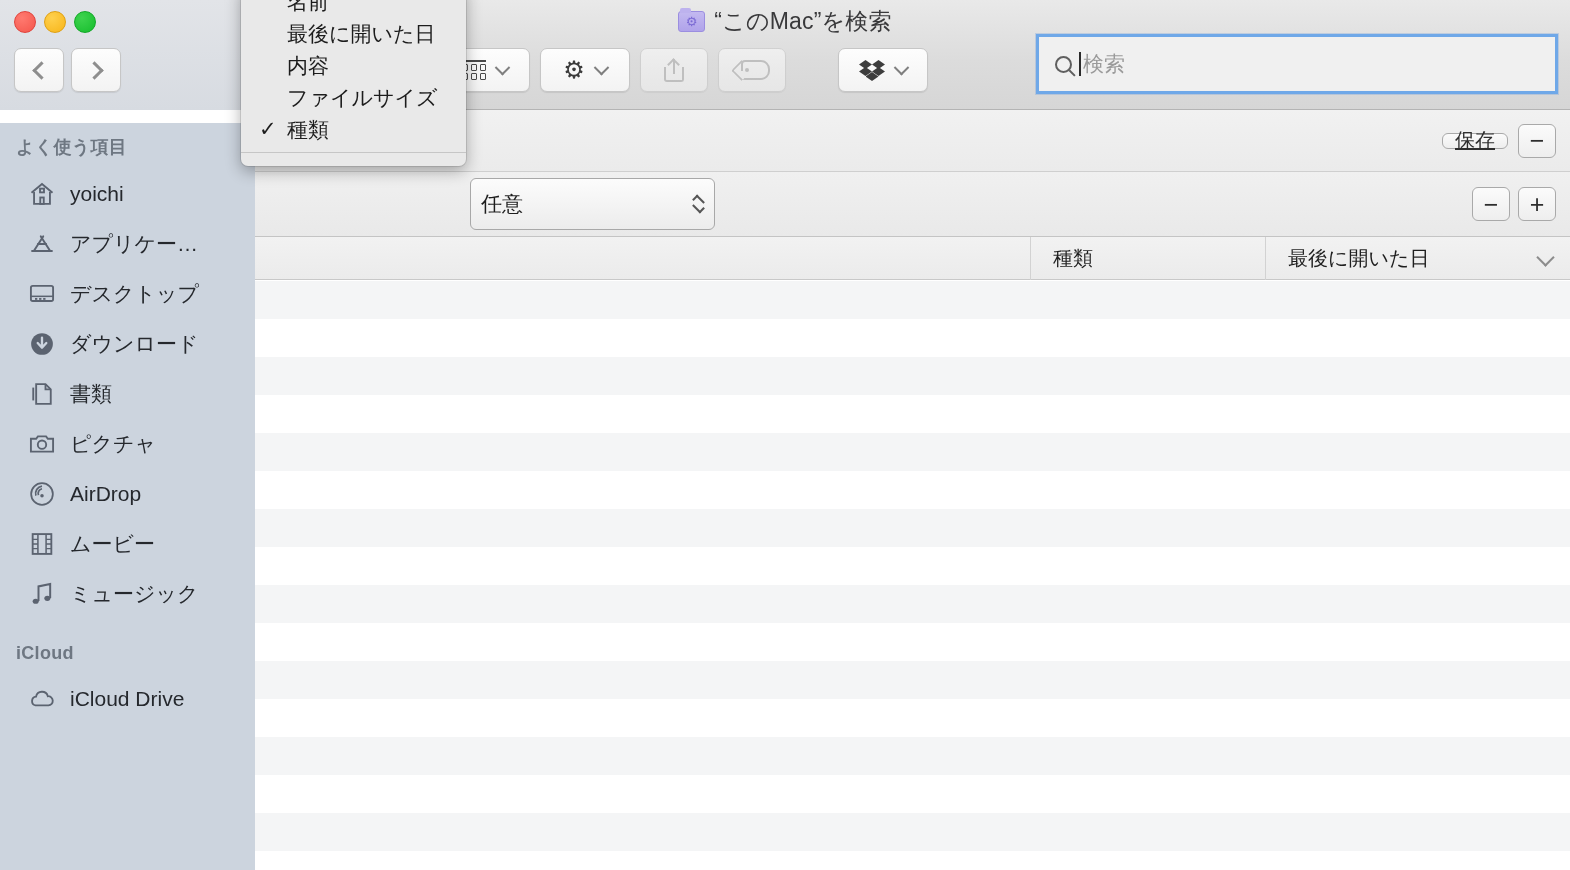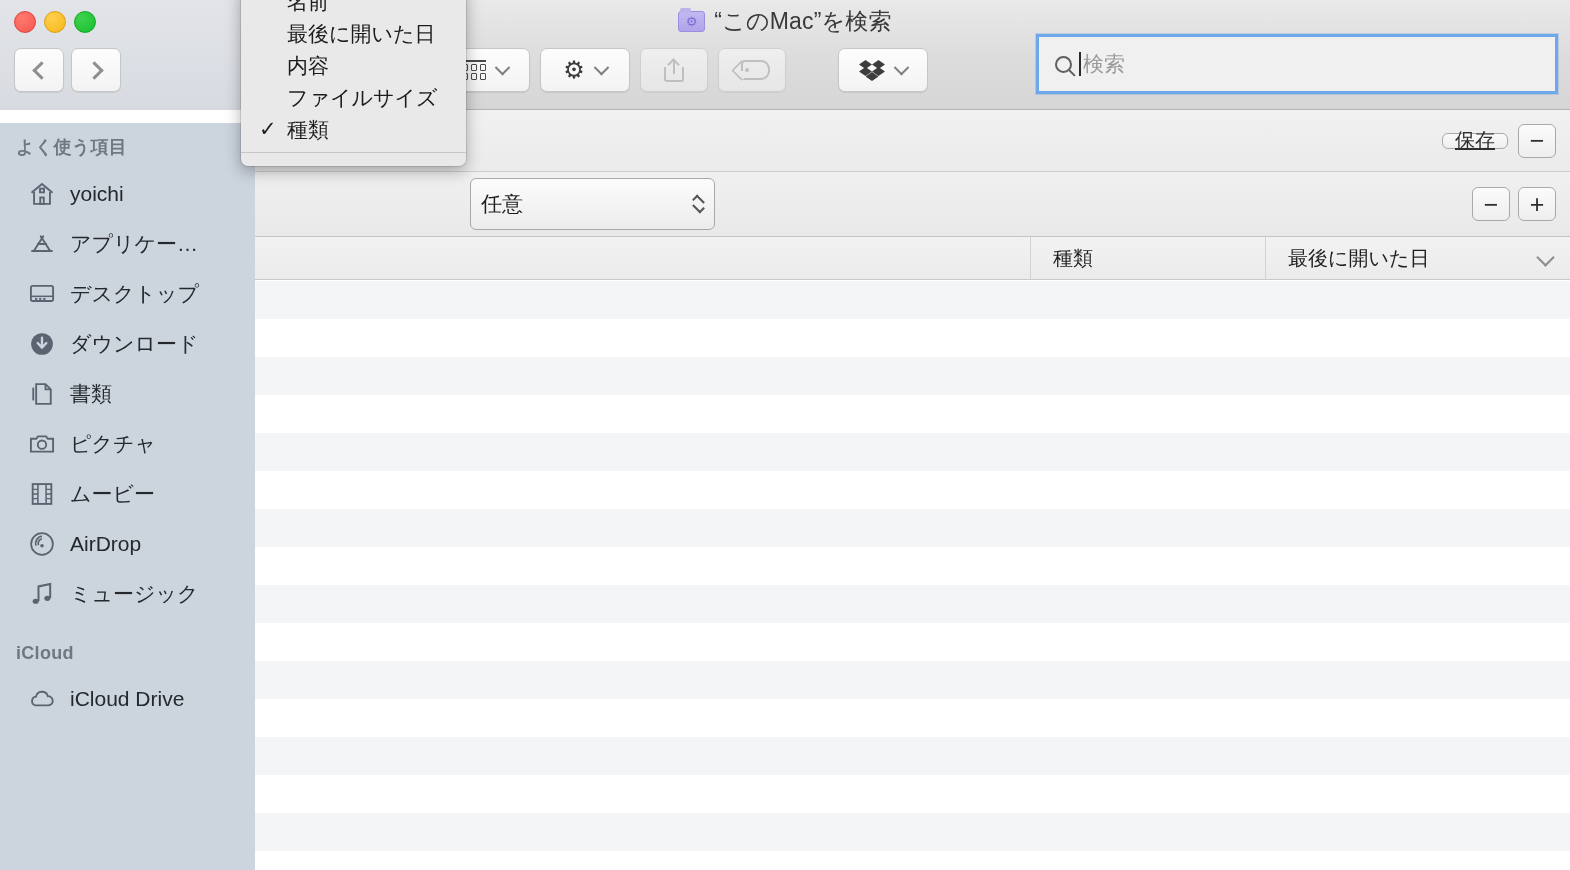--- a/index.html
+++ b/index.html
@@ -446,39 +446,39 @@
         <svg viewBox="0 0 24 24" fill="none" stroke="#5b6370" stroke-width="1.6">
           <path d="M2.5 7.5 H7 L8.5 5.5 H15.5 L17 7.5 H21.5 V18.5 H2.5 Z"></path>
           <circle cx="12" cy="12.6" r="3.6"></circle>
         </svg>
       </span>
       <span>ピクチャ</span>
     </div>
 
     <div class="sb-item">
       <span class="sb-ic">
-        <svg viewBox="0 0 24 24" fill="none" stroke="#5b6370" stroke-width="1.6">
-          <rect x="4" y="3.5" width="16" height="17"></rect>
-          <path d="M8.5 3.5 V20.5 M15.5 3.5 V20.5" stroke-width="1.3"></path>
-          <path d="M4 8 H8.5 M4 12 H8.5 M4 16 H8.5 M15.5 8 H20 M15.5 12 H20 M15.5 16 H20" stroke-width="1.2"></path>
-        </svg>
-      </span>
-      <span>ムービー</span>
-    </div>
-
-    <div class="sb-item">
-      <span class="sb-ic">
         <svg viewBox="0 0 24 24" fill="none" stroke="#5b6370" stroke-width="1.5">
           <circle cx="12" cy="12" r="9.3"></circle>
           <circle cx="12" cy="13.5" r="1.5" fill="#5b6370" stroke="none"></circle>
           <path d="M9 13 A4 4 0 0 1 12 7.5"></path>
           <path d="M6.8 13.4 A6.3 6.3 0 0 1 12 5.2"></path>
         </svg>
       </span>
       <span>AirDrop</span>
+    </div>
+
+    <div class="sb-item">
+      <span class="sb-ic">
+        <svg viewBox="0 0 24 24" fill="none" stroke="#5b6370" stroke-width="1.6">
+          <rect x="4" y="3.5" width="16" height="17"></rect>
+          <path d="M8.5 3.5 V20.5 M15.5 3.5 V20.5" stroke-width="1.3"></path>
+          <path d="M4 8 H8.5 M4 12 H8.5 M4 16 H8.5 M15.5 8 H20 M15.5 12 H20 M15.5 16 H20" stroke-width="1.2"></path>
+        </svg>
+      </span>
+      <span>ムービー</span>
     </div>
 
     <div class="sb-item">
       <span class="sb-ic">
         <svg viewBox="0 0 24 24" fill="none" stroke="#5b6370" stroke-width="1.7">
           <path d="M9 18 V5.5 L19 3.5 V15.5"></path>
           <ellipse cx="6.6" cy="18.2" rx="2.6" ry="2.2" fill="#5b6370" stroke="none"></ellipse>
           <ellipse cx="16.6" cy="15.7" rx="2.6" ry="2.2" fill="#5b6370" stroke="none"></ellipse>
         </svg>
       </span>

